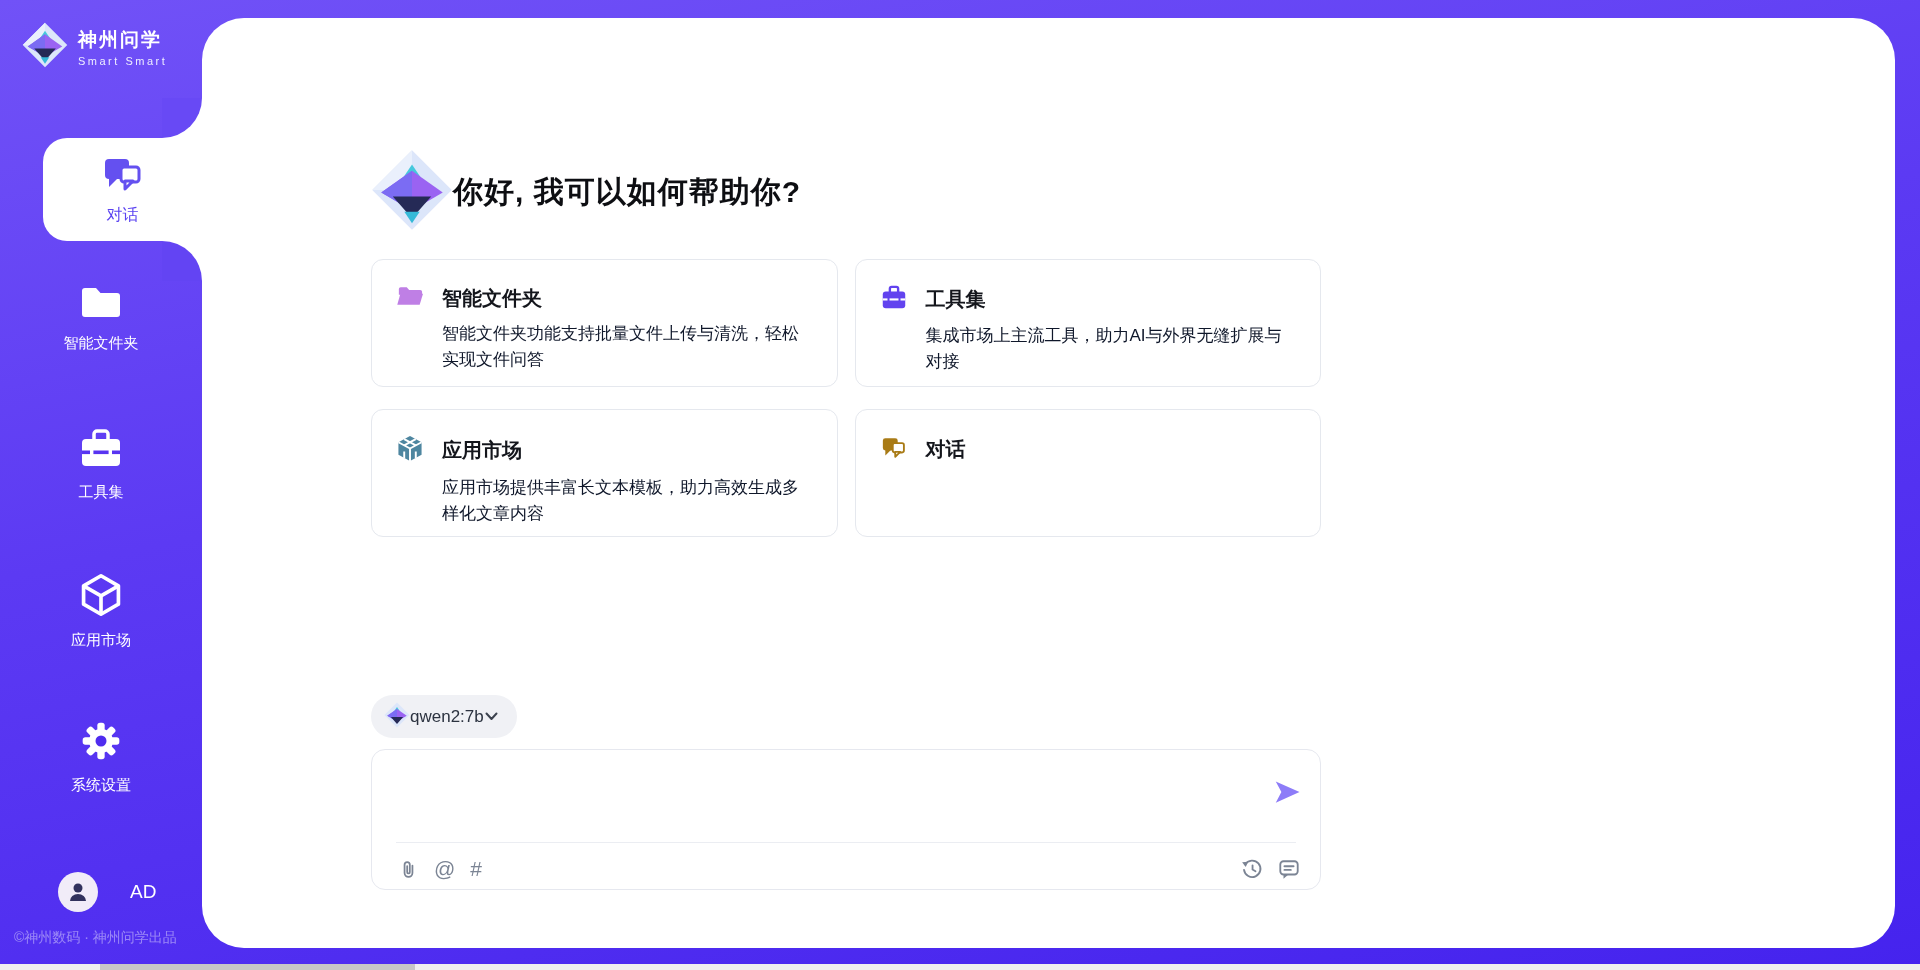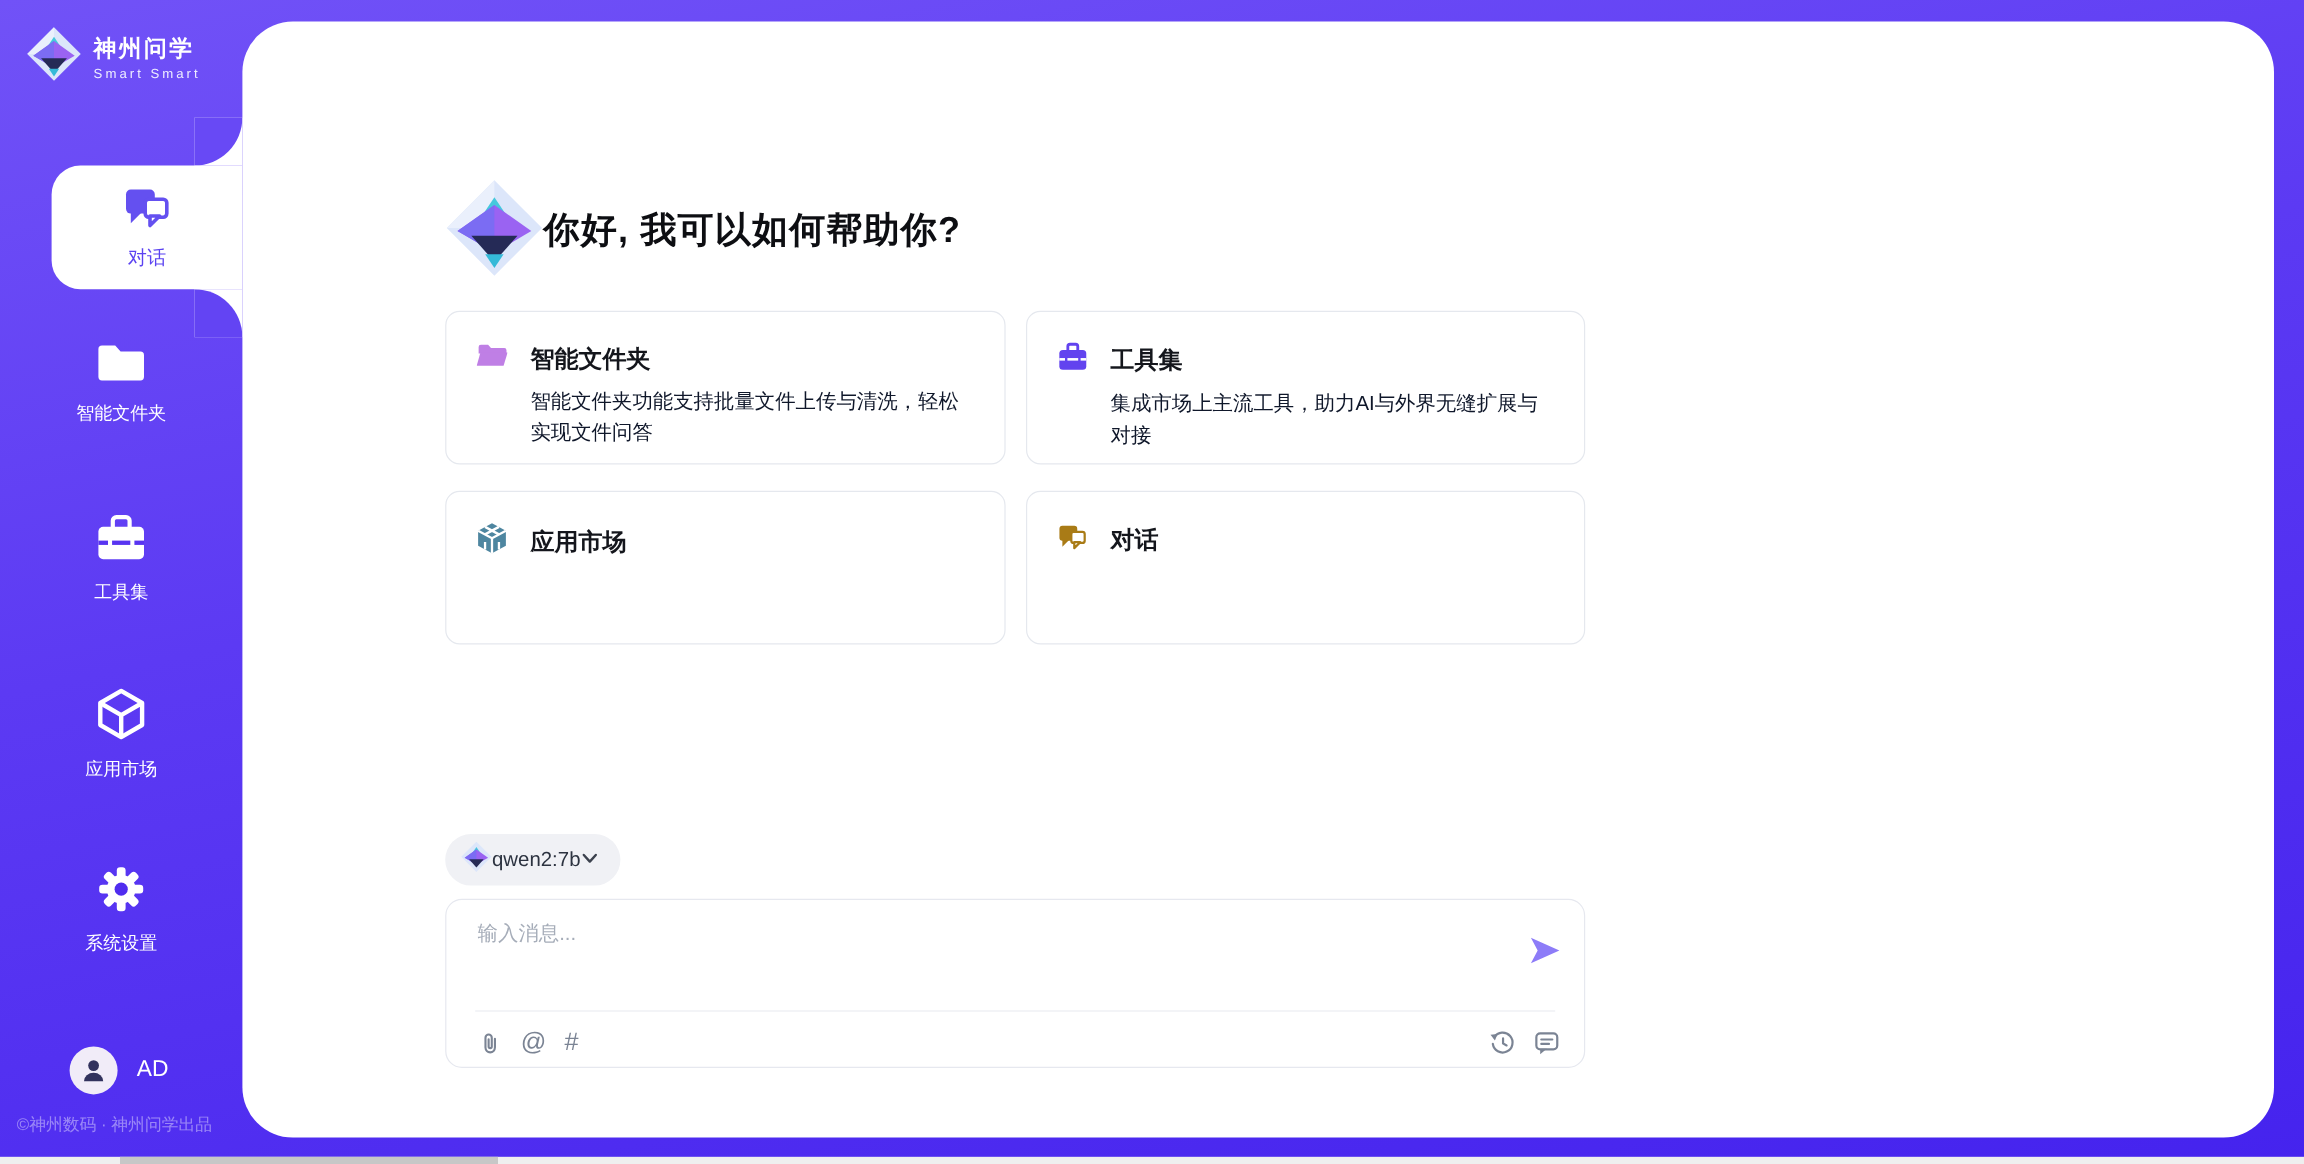--- a/index.html
+++ b/index.html
@@ -30,21 +30,21 @@
   .fillet-top{ top:98px; } .fillet-bottom{ top:241px; }
   .fillet-top .in{ width:100%; height:100%; background:#6849f5; border-bottom-right-radius:40px; }
   .fillet-bottom .in{ width:100%; height:100%; background:#6344f3; border-top-right-radius:40px; }
   .nav-item{
     position:absolute; left:0; width:202px; height:100px;
     display:flex; flex-direction:column; align-items:center; justify-content:center; gap:9px;
     cursor:pointer;
   }
   .nav-item .label{ color:#fff; font-size:15px; }
   .ni-1{ top:268px; } .ni-2{ top:415px; } .ni-3{ top:561px; } .ni-4{ top:707px; }
-  .user-row{ position:absolute; top:872px; left:58px; display:flex; align-items:center; gap:16px; cursor:pointer; }
+  .user-row{ position:absolute; top:872px; left:58px; display:flex; align-items:center; gap:32px; cursor:pointer; }
   .avatar{ width:40px; height:40px; border-radius:50%; background:#f1ecf8; display:flex; align-items:center; justify-content:center; }
   .user-row .uname{ color:#fff; font-size:19px; }
   .copyright{ position:absolute; top:929px; left:14px; color:rgba(255,255,255,.42); font-size:14px; white-space:nowrap; }
   
   .hero{ position:absolute; left:371px; top:149px; width:950px; display:flex; align-items:center; }
   .hero h1{ color:#0d0e12; font-size:30px; font-weight:700; letter-spacing:1px; }
   .cards{ position:absolute; left:371px; top:259px; width:950px;
           display:grid; grid-template-columns:1fr 1fr; column-gap:17px; row-gap:22px; }
   .card{ height:128px; background:#fff; border:1px solid #e5e8ee; border-radius:12px;
          padding:25px 28px 0 25px; cursor:pointer; }
@@ -228,20 +228,21 @@
   <div class="card">
     <div class="card-head">
       <span>
         <svg width="26" height="27" viewBox="0 0 26 28">
           <path d="M13 1 L25 7.5 V20.5 L13 27 L1 20.5 V7.5 Z" fill="#4e86a0"></path>
           <path d="M1 7.5 L13 14 L25 7.5 M13 14 V27 M7 4.2 L19 10.7 M19 4.2 L7 10.7 M7 17.2 V23.8 M19 17.2 V23.8" stroke="#ffffff" stroke-width="2" fill="none"></path>
         </svg>
       </span>
       <span class="card-title">应用市场</span>
     </div>
+    <div class="card-desc">应用市场提供丰富长文本模板，助力高效生成多样化文章内容</div>
   </div>
 
   <div class="card">
     <div class="card-head">
       <span>
         <svg width="26" height="25" viewBox="0 0 42 40">
           <rect x="3" y="5" width="24" height="20" rx="4" fill="#a97b16"></rect>
           <polygon points="7,24 7,33 16,24" fill="#a97b16"></polygon>
           <rect x="19" y="13" width="18" height="15" rx="3" fill="#ffffff" stroke="#a97b16" stroke-width="3"></rect>
           <polygon points="23,27 23,35 31,27" fill="#ffffff" stroke="#a97b16" stroke-width="3" stroke-linejoin="round"></polygon>
@@ -264,21 +265,20 @@
   </span>
   <span class="mname">qwen2:7b</span>
   <span>
     <svg width="15" height="11" viewBox="0 0 14 11">
         <path d="M2 2.5 L7 8 L12 2.5" fill="none" stroke="#3c424e" stroke-width="2" stroke-linecap="round" stroke-linejoin="round"></path>
       </svg>
   </span>
 </div>
 
 <div class="composer">
-  <textarea placeholder="输入消息..." style=""></textarea>
   <button class="send-btn">
     <svg width="30" height="30" viewBox="0 0 24 24">
       <polygon points="3,3.5 22,12 3,20.5 7.5,12" fill="#8d7cf8"></polygon>
     </svg>
   </button>
   <div class="comp-divider"></div>
   <div class="comp-toolbar">
     <div class="tool-group">
       <button class="tool-btn">
         <svg width="21" height="23" viewBox="0 0 24 24">

